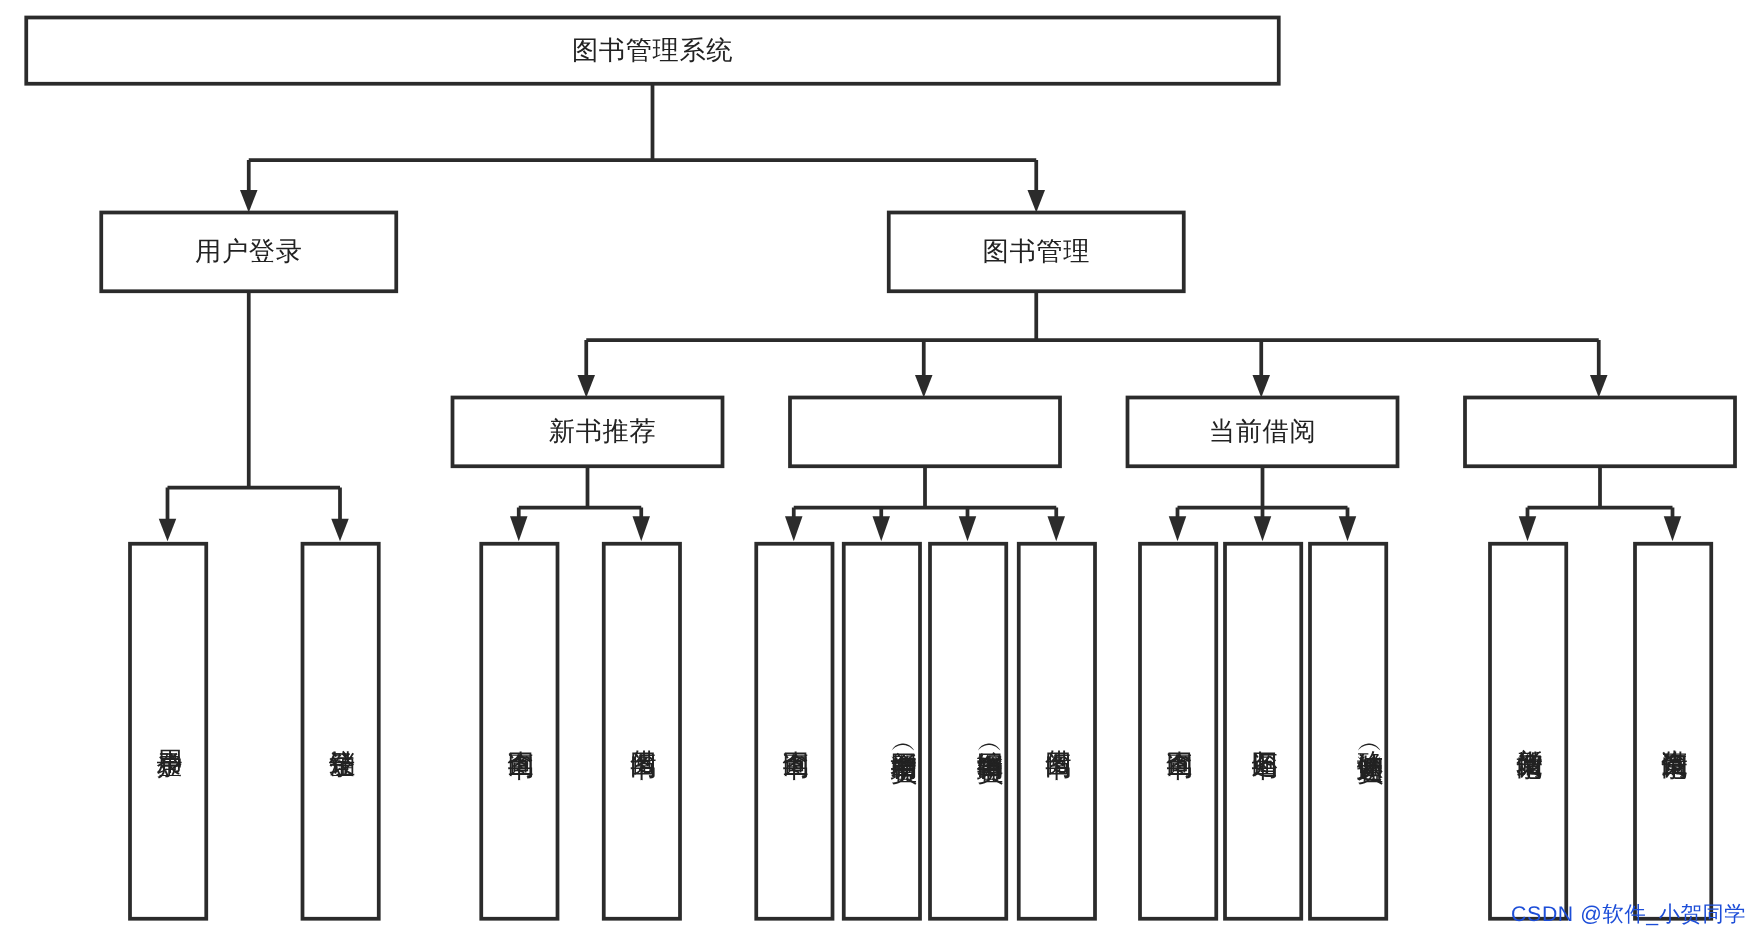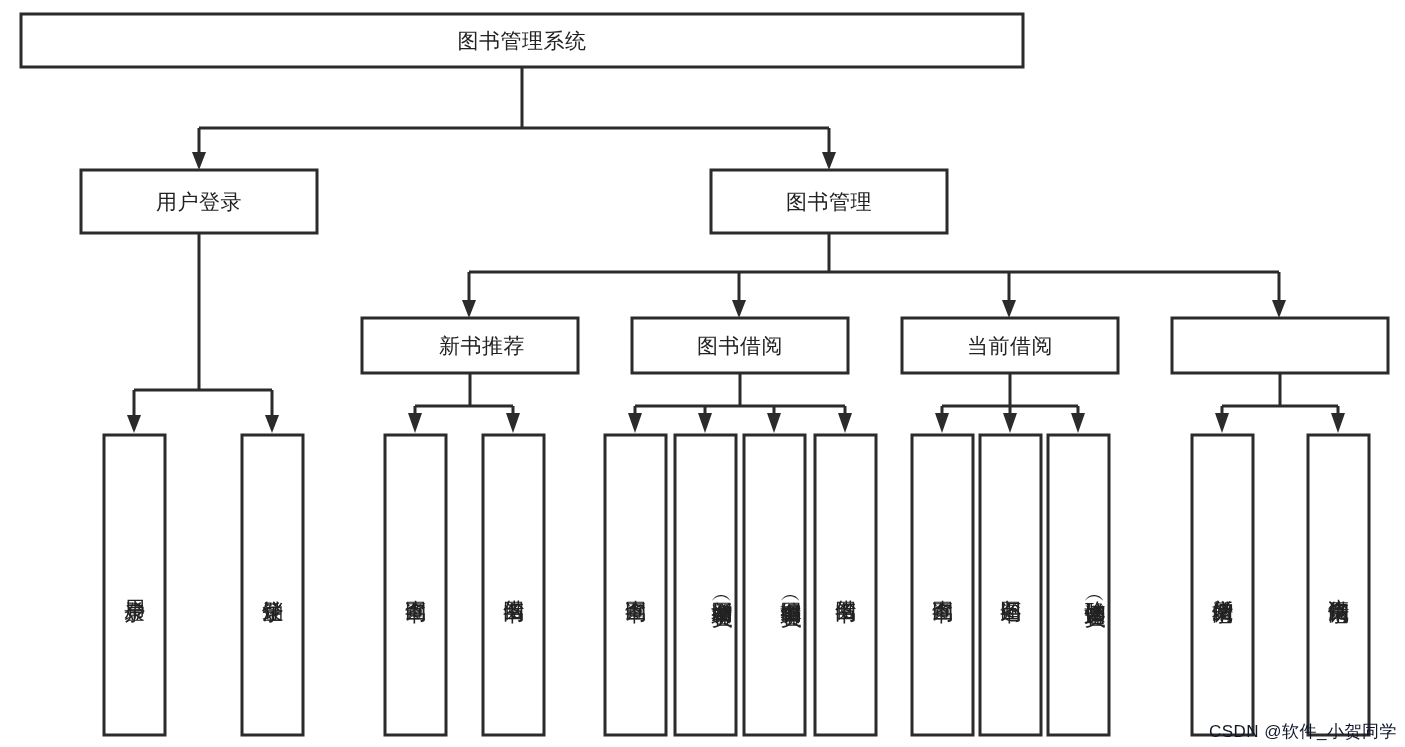--- a/index.html
+++ b/index.html
@@ -68,21 +68,21 @@
   }
   .node-label-v.topaligned {
     align-items: flex-start;
     padding-top: 6px;
     box-sizing: border-box;
   }
   .watermark {
     position: absolute;
     right: 8px;
     bottom: 4px;
-    color: #0f172a;
+    color: #1d4ed8;
     font-size: 17px;
     letter-spacing: 0.5px;
     white-space: nowrap;
     pointer-events: none;
   }
 </style>
 </head>
 <body>
 
 <div id="diagram-root">
@@ -174,21 +174,20 @@
     <rect class="node-box" x="1192" y="435" width="61" height="300"></rect>
     <rect class="node-box" x="1308" y="435" width="61" height="300"></rect>
   </svg>
 
   <div class="node-label-h" style="left:21px; top:14px; width:1002px; height:53px;">图书管理系统</div>
 
   <div class="node-label-h" style="left:81px; top:170px; width:236px; height:63px;">用户登录</div>
   <div class="node-label-h" style="left:711px; top:170px; width:236px; height:63px;">图书管理</div>
 
   <div class="node-label-h" style="left:362px; top:318px; width:240px; height:55px;">新书推荐</div>
-  <div class="node-label-h" style="left:632px; top:318px; width:216px; height:55px;">图书借阅</div>
   <div class="node-label-h" style="left:902px; top:318px; width:216px; height:55px;">当前借阅</div>
 
   <div class="node-label-v" style="left:104px; top:435px; width:61px; height:300px;">用户登录</div>
   <div class="node-label-v" style="left:242px; top:435px; width:61px; height:300px;">注销登录</div>
 
   <div class="node-label-v" style="left:385px; top:435px; width:61px; height:300px;">查询图书</div>
   <div class="node-label-v" style="left:483px; top:435px; width:61px; height:300px;">借阅图书</div>
 
   <div class="node-label-v" style="left:605px; top:435px; width:61px; height:300px;">查询图书</div>
   <div class="node-label-v topaligned" style="left:675px; top:435px; width:61px; height:300px;">新增图书（管理员）</div>

